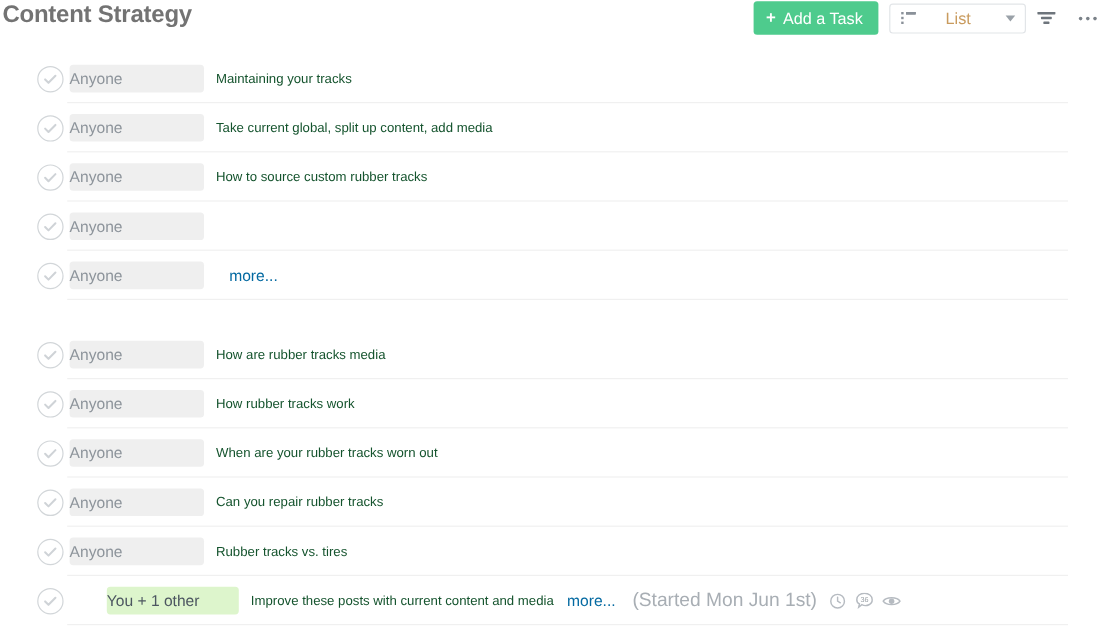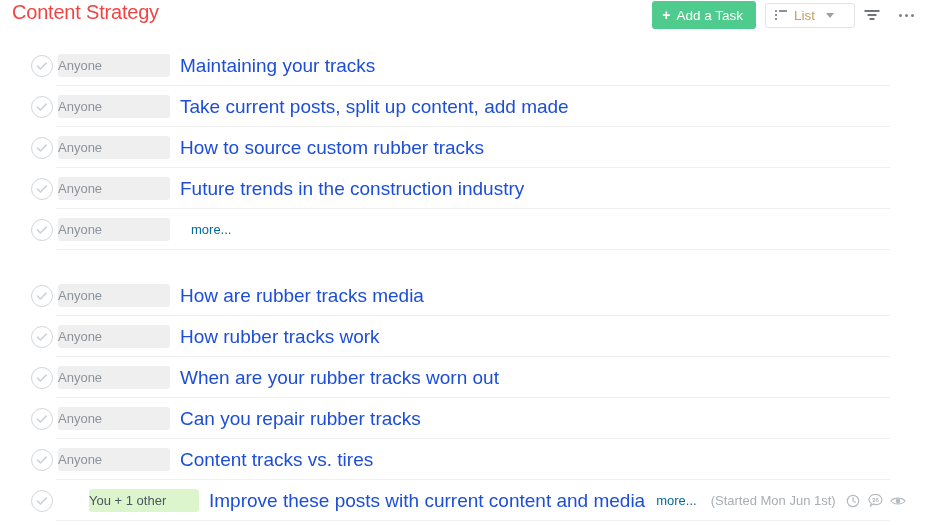--- a/index.html
+++ b/index.html
@@ -23,25 +23,25 @@
   .header {
     position: absolute;
     top: 0;
     left: 0;
     width: 933px;
     height: 30px;
   }
 
   .page-title {
     position: absolute;
-    left: 12px;
+    left: 2px;
     top: 1px;
     font-size: 20px;
-    font-weight: normal;
-    color: #ef4444;
+    font-weight: bold;
+    color: #737373;
     letter-spacing: -0.2px;
     white-space: nowrap;
   }
 
   .header-actions {
     position: absolute;
     right: 10px;
     top: 0;
     height: 30px;
     display: flex;
@@ -74,22 +74,22 @@
 
   .view-select {
     margin-left: 9px;
     height: 25px;
     min-width: 86px;
     background: #ffffff;
     border: 1px solid #e2e5e8;
     border-radius: 3px;
     display: flex;
     align-items: center;
-    gap: 7px;
-    padding: 0 20px 0 9px;
+    gap: 25px;
+    padding: 0 8px 0 9px;
     cursor: pointer;
   }
   .view-select .view-label {
     font-size: 13.5px;
     color: #c99b5e;
     white-space: nowrap;
   }
   .list-icon {
     width: 12px;
     height: 10px;
@@ -233,37 +233,37 @@
 
   .task-main {
     margin-left: 10px;
     display: flex;
     align-items: center;
     gap: 0;
     min-width: 0;
   }
 
   .task-title {
-    font-size: 19px;
-    color: #1d4ed8;
+    font-size: 11px;
+    color: #14532d;
     white-space: nowrap;
     cursor: pointer;
   }
 
   .more-link {
     margin-left: 11px;
     font-size: 13px;
     color: #0369a1;
     cursor: pointer;
     white-space: nowrap;
   }
 
   .task-meta {
     margin-left: 14px;
-    font-size: 13px;
+    font-size: 16px;
     color: #a8aeb4;
     white-space: nowrap;
   }
 
   .task-icons {
     margin-left: 10px;
     display: flex;
     align-items: center;
     gap: 8px;
   }
@@ -335,44 +335,41 @@
         </div>
       </div>
       <div class="task-row">
         <div class="check-circle">
           <svg width="12" height="12" viewBox="0 0 12 12">
             <path d="M1.6 6.2 L4.4 9 L10.2 3.1" fill="none" stroke="#cfd3d7" stroke-width="1.7" stroke-linecap="round" stroke-linejoin="round"></path>
           </svg>
         </div>
         <div class="assignee-pill">Anyone</div>
         <div class="task-main">
-          <span class="task-title">Take current posts, split up content, add made</span>
+          <span class="task-title">Take current global, split up content, add media</span>
         </div>
       </div>
       <div class="task-row">
         <div class="check-circle">
           <svg width="12" height="12" viewBox="0 0 12 12">
             <path d="M1.6 6.2 L4.4 9 L10.2 3.1" fill="none" stroke="#cfd3d7" stroke-width="1.7" stroke-linecap="round" stroke-linejoin="round"></path>
           </svg>
         </div>
         <div class="assignee-pill">Anyone</div>
         <div class="task-main">
           <span class="task-title">How to source custom rubber tracks</span>
         </div>
       </div>
       <div class="task-row">
         <div class="check-circle">
           <svg width="12" height="12" viewBox="0 0 12 12">
             <path d="M1.6 6.2 L4.4 9 L10.2 3.1" fill="none" stroke="#cfd3d7" stroke-width="1.7" stroke-linecap="round" stroke-linejoin="round"></path>
           </svg>
         </div>
         <div class="assignee-pill">Anyone</div>
-        <div class="task-main">
-          <span class="task-title">Future trends in the construction industry</span>
-        </div>
       </div>
       <div class="task-row">
         <div class="check-circle">
           <svg width="12" height="12" viewBox="0 0 12 12">
             <path d="M1.6 6.2 L4.4 9 L10.2 3.1" fill="none" stroke="#cfd3d7" stroke-width="1.7" stroke-linecap="round" stroke-linejoin="round"></path>
           </svg>
         </div>
         <div class="assignee-pill">Anyone</div>
         <div class="task-main">
           <span class="more-link">more...</span>
@@ -424,21 +421,21 @@
         </div>
       </div>
       <div class="task-row">
         <div class="check-circle">
           <svg width="12" height="12" viewBox="0 0 12 12">
             <path d="M1.6 6.2 L4.4 9 L10.2 3.1" fill="none" stroke="#cfd3d7" stroke-width="1.7" stroke-linecap="round" stroke-linejoin="round"></path>
           </svg>
         </div>
         <div class="assignee-pill">Anyone</div>
         <div class="task-main">
-          <span class="task-title">Content tracks vs. tires</span>
+          <span class="task-title">Rubber tracks vs. tires</span>
         </div>
       </div>
       <div class="task-row">
         <div class="check-circle">
           <svg width="12" height="12" viewBox="0 0 12 12">
             <path d="M1.6 6.2 L4.4 9 L10.2 3.1" fill="none" stroke="#cfd3d7" stroke-width="1.7" stroke-linecap="round" stroke-linejoin="round"></path>
           </svg>
         </div>
         <div class="assignee-pill shared">You + 1 other</div>
         <div class="task-main">

